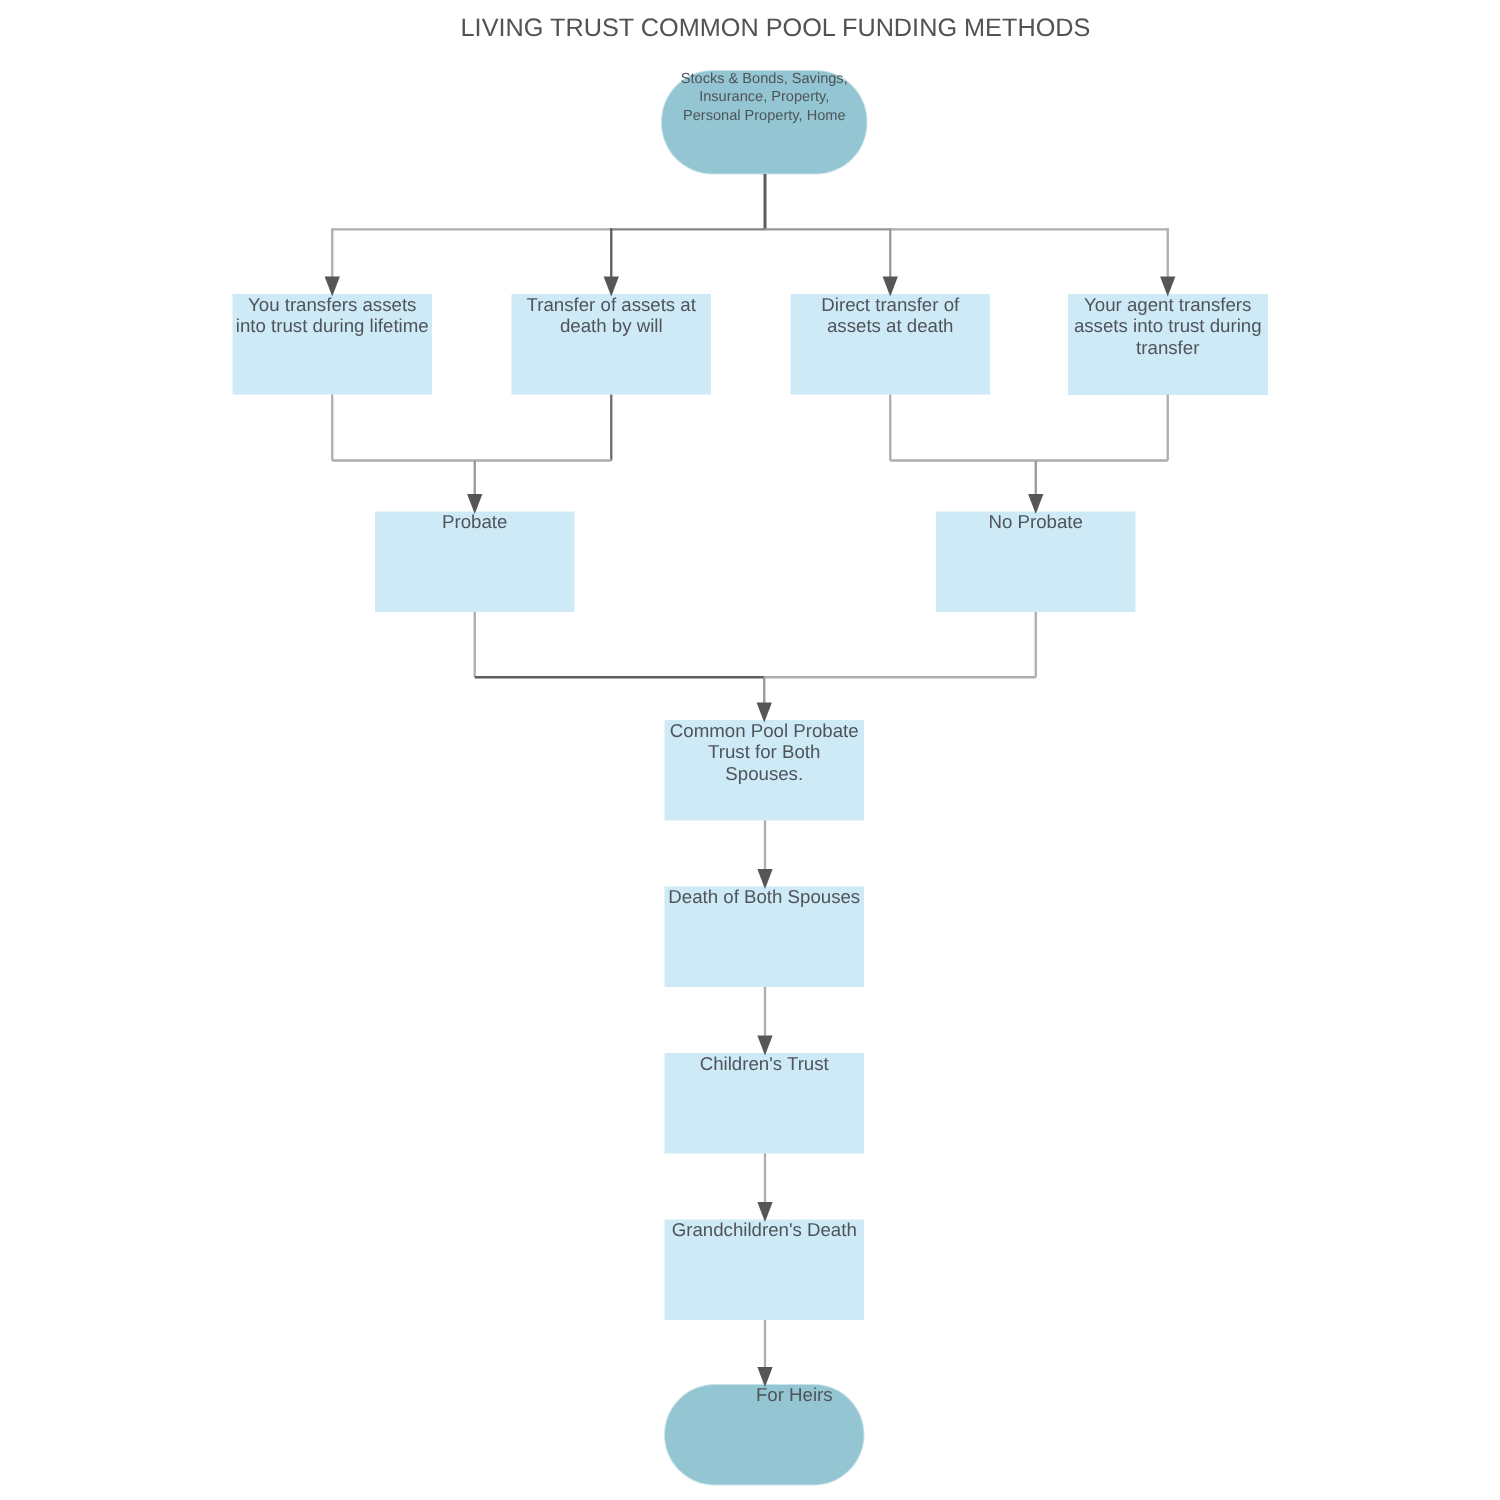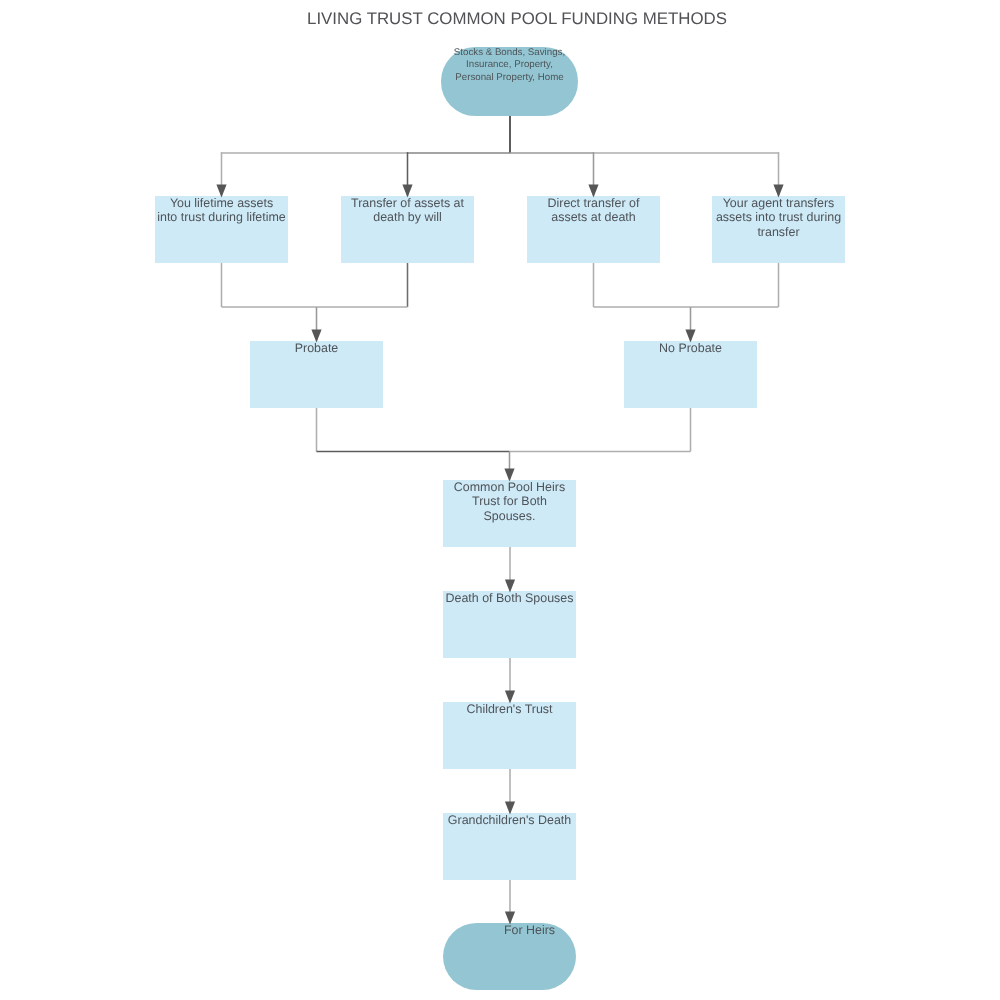--- a/index.html
+++ b/index.html
@@ -74,21 +74,21 @@
   <div id="nodes">
       <div class="node shape-pill" style="left: 441px; top: 47px; width: 137px; height: 69px;">
         <span class="node-label" style="font-size: 9.72px; line-height: 12.35px;">
           <span class="ln">Stocks &amp; Bonds, Savings,</span>
           <span class="ln">Insurance, Property,</span>
           <span class="ln">Personal Property, Home</span>
         </span>
       </div>
       <div class="node shape-rect" style="left: 155px; top: 196px; width: 133px; height: 67px;">
         <span class="node-label" style="font-size: 12.45px; line-height: 14.3px;">
-          <span class="ln">You lifetime assets</span>
+          <span class="ln">You transfers assets</span>
           <span class="ln">into trust during lifetime</span>
         </span>
       </div>
       <div class="node shape-rect" style="left: 341px; top: 196px; width: 133px; height: 67px;">
         <span class="node-label" style="font-size: 12.45px; line-height: 14.3px;">
           <span class="ln">Transfer of assets at</span>
           <span class="ln">death by will</span>
         </span>
       </div>
       <div class="node shape-rect" style="left: 527px; top: 196px; width: 133px; height: 67px;">
@@ -109,21 +109,21 @@
           <span class="ln">Probate</span>
         </span>
       </div>
       <div class="node shape-rect" style="left: 624px; top: 341px; width: 133px; height: 67px;">
         <span class="node-label" style="font-size: 12.45px; line-height: 14.3px;">
           <span class="ln">No Probate</span>
         </span>
       </div>
       <div class="node shape-rect" style="left: 443px; top: 480px; width: 133px; height: 67px;">
         <span class="node-label" style="font-size: 12.45px; line-height: 14.3px;">
-          <span class="ln">Common Pool Heirs</span>
+          <span class="ln">Common Pool Probate</span>
           <span class="ln">Trust for Both</span>
           <span class="ln">Spouses.</span>
         </span>
       </div>
       <div class="node shape-rect" style="left: 443px; top: 591px; width: 133px; height: 67px;">
         <span class="node-label" style="font-size: 12.45px; line-height: 14.3px;">
           <span class="ln">Death of Both Spouses</span>
         </span>
       </div>
       <div class="node shape-rect" style="left: 443px; top: 702px; width: 133px; height: 67px;">

